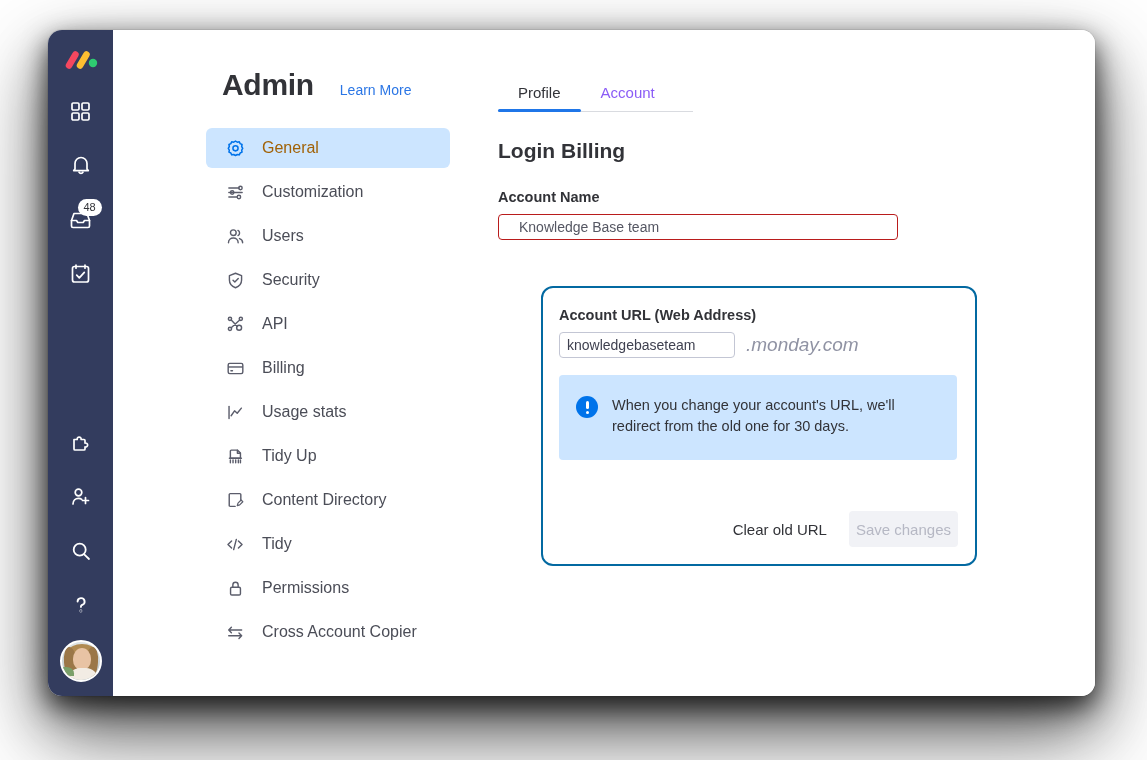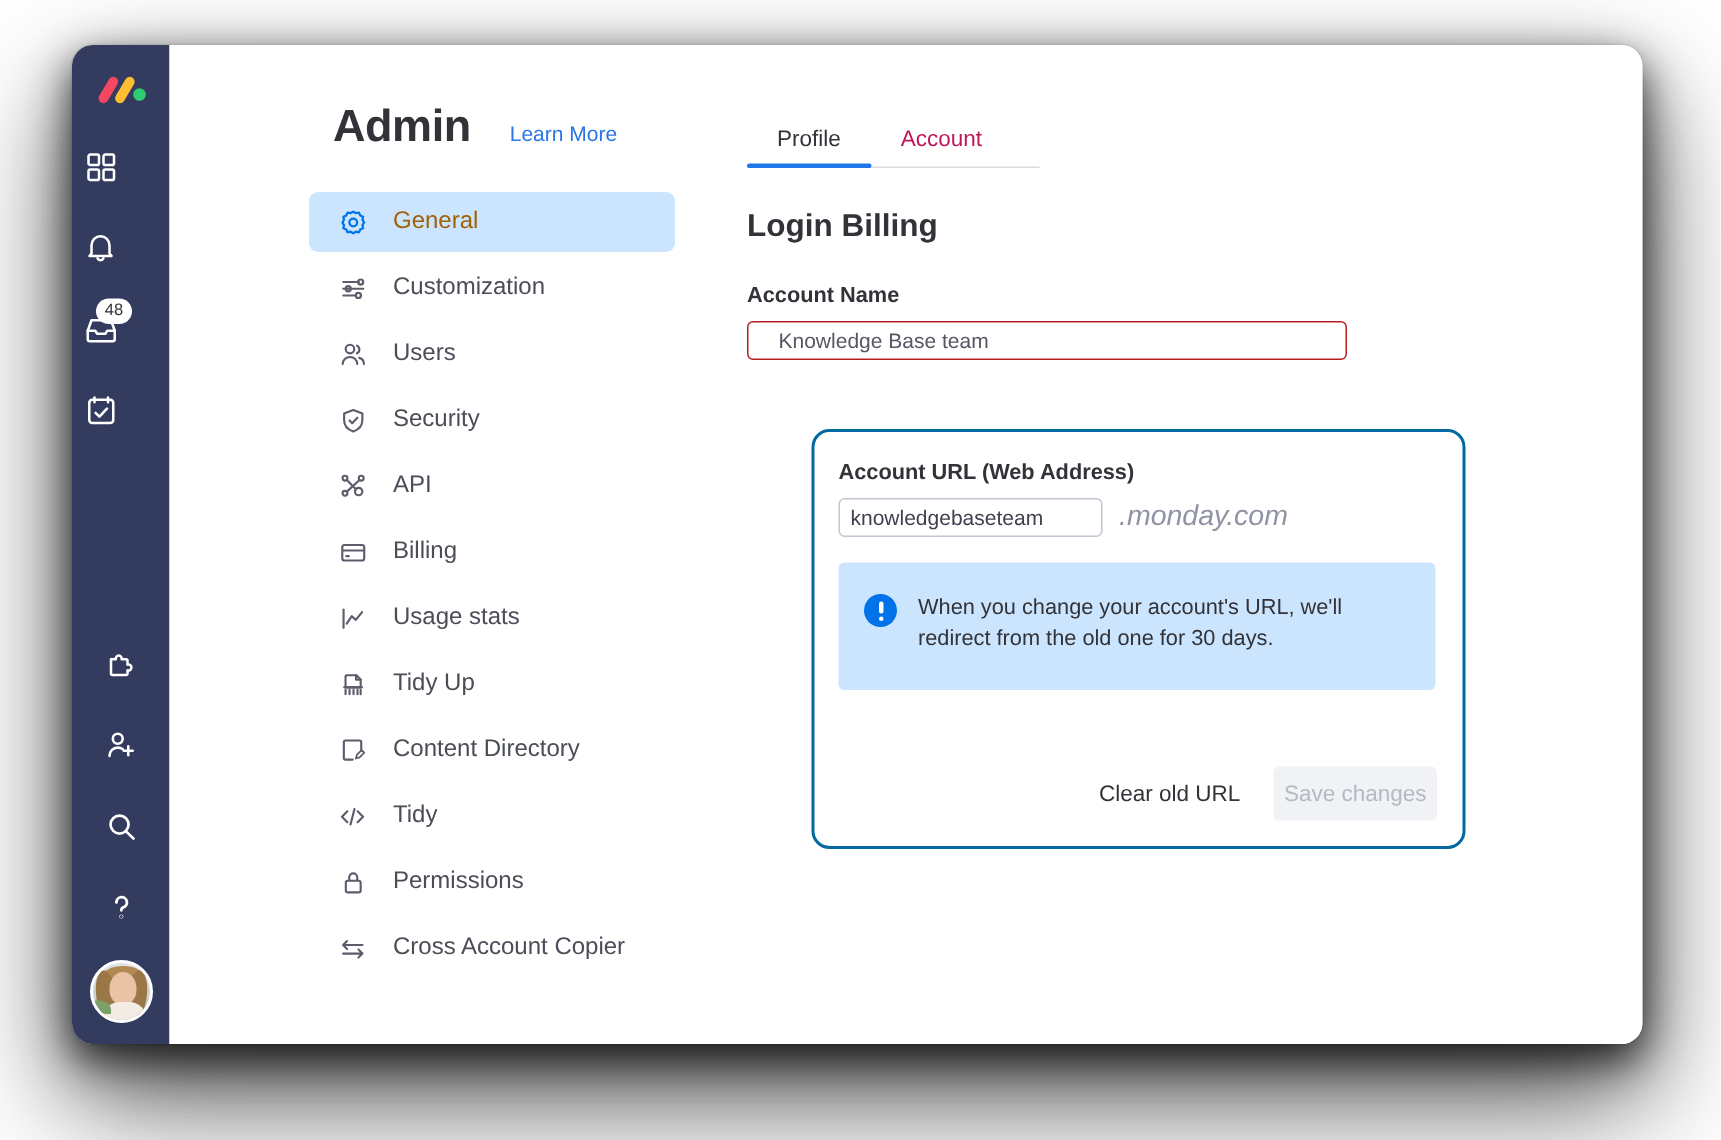--- a/index.html
+++ b/index.html
@@ -33,21 +33,21 @@
   .rail {
     width: 65px;
     background: #333C5E;
     flex: 0 0 65px;
     position: relative;
     display: flex;
     flex-direction: column;
     align-items: center;
   }
   .logo { margin-top: 18px; height: 24px; display:flex; align-items:center; }
-  .rail-icons { margin-top: 20px; display:flex; flex-direction:column; align-items:flex-start; gap: 16px; width:100%;}
+  .rail-icons { margin-top: 20px; display:flex; flex-direction:column; align-items:center; gap: 16px; width:100%;}
   .rail-btn {
     width: 38px; height: 38px;
     display: flex; align-items: center; justify-content: center;
     position: relative; border-radius: 6px;
   }
   .rail-btn svg { display:block; }
   .badge {
     position: absolute;
     top: -1px; right: -2px;
     min-width: 24px; height: 17px;
@@ -110,21 +110,21 @@
   .nav-item .ico { width: 22px; height: 22px; display:flex; align-items:center; justify-content:center; flex:0 0 22px;}
   .nav-item.active { background: #CCE5FF; }
   .nav-item.active .label { color: #a16207; }
   .nav-item.active .ico svg { stroke: #0073EA; }
 
   
   .panel { position: absolute; left: 385px; top: 48px; width: 480px; }
   .tabs { display: flex; gap: 0; border-bottom: 1px solid #d9dbe0; width: 195px; }
   .tab {
     padding: 6px 20px 10px 20px;
-    font-size: 15px; color: #be185d;
+    font-size: 15px; color: #8b5cf6;
     cursor: pointer;
     position: relative;
   }
   .tab.active { color: #323338; }
   .tab.active::after {
     content:""; position:absolute; left:0; right:0; bottom:-1px;
     height: 3px; background: #1F76E8; border-radius: 2px;
   }
   .section-title {
     margin-top: 27px;

